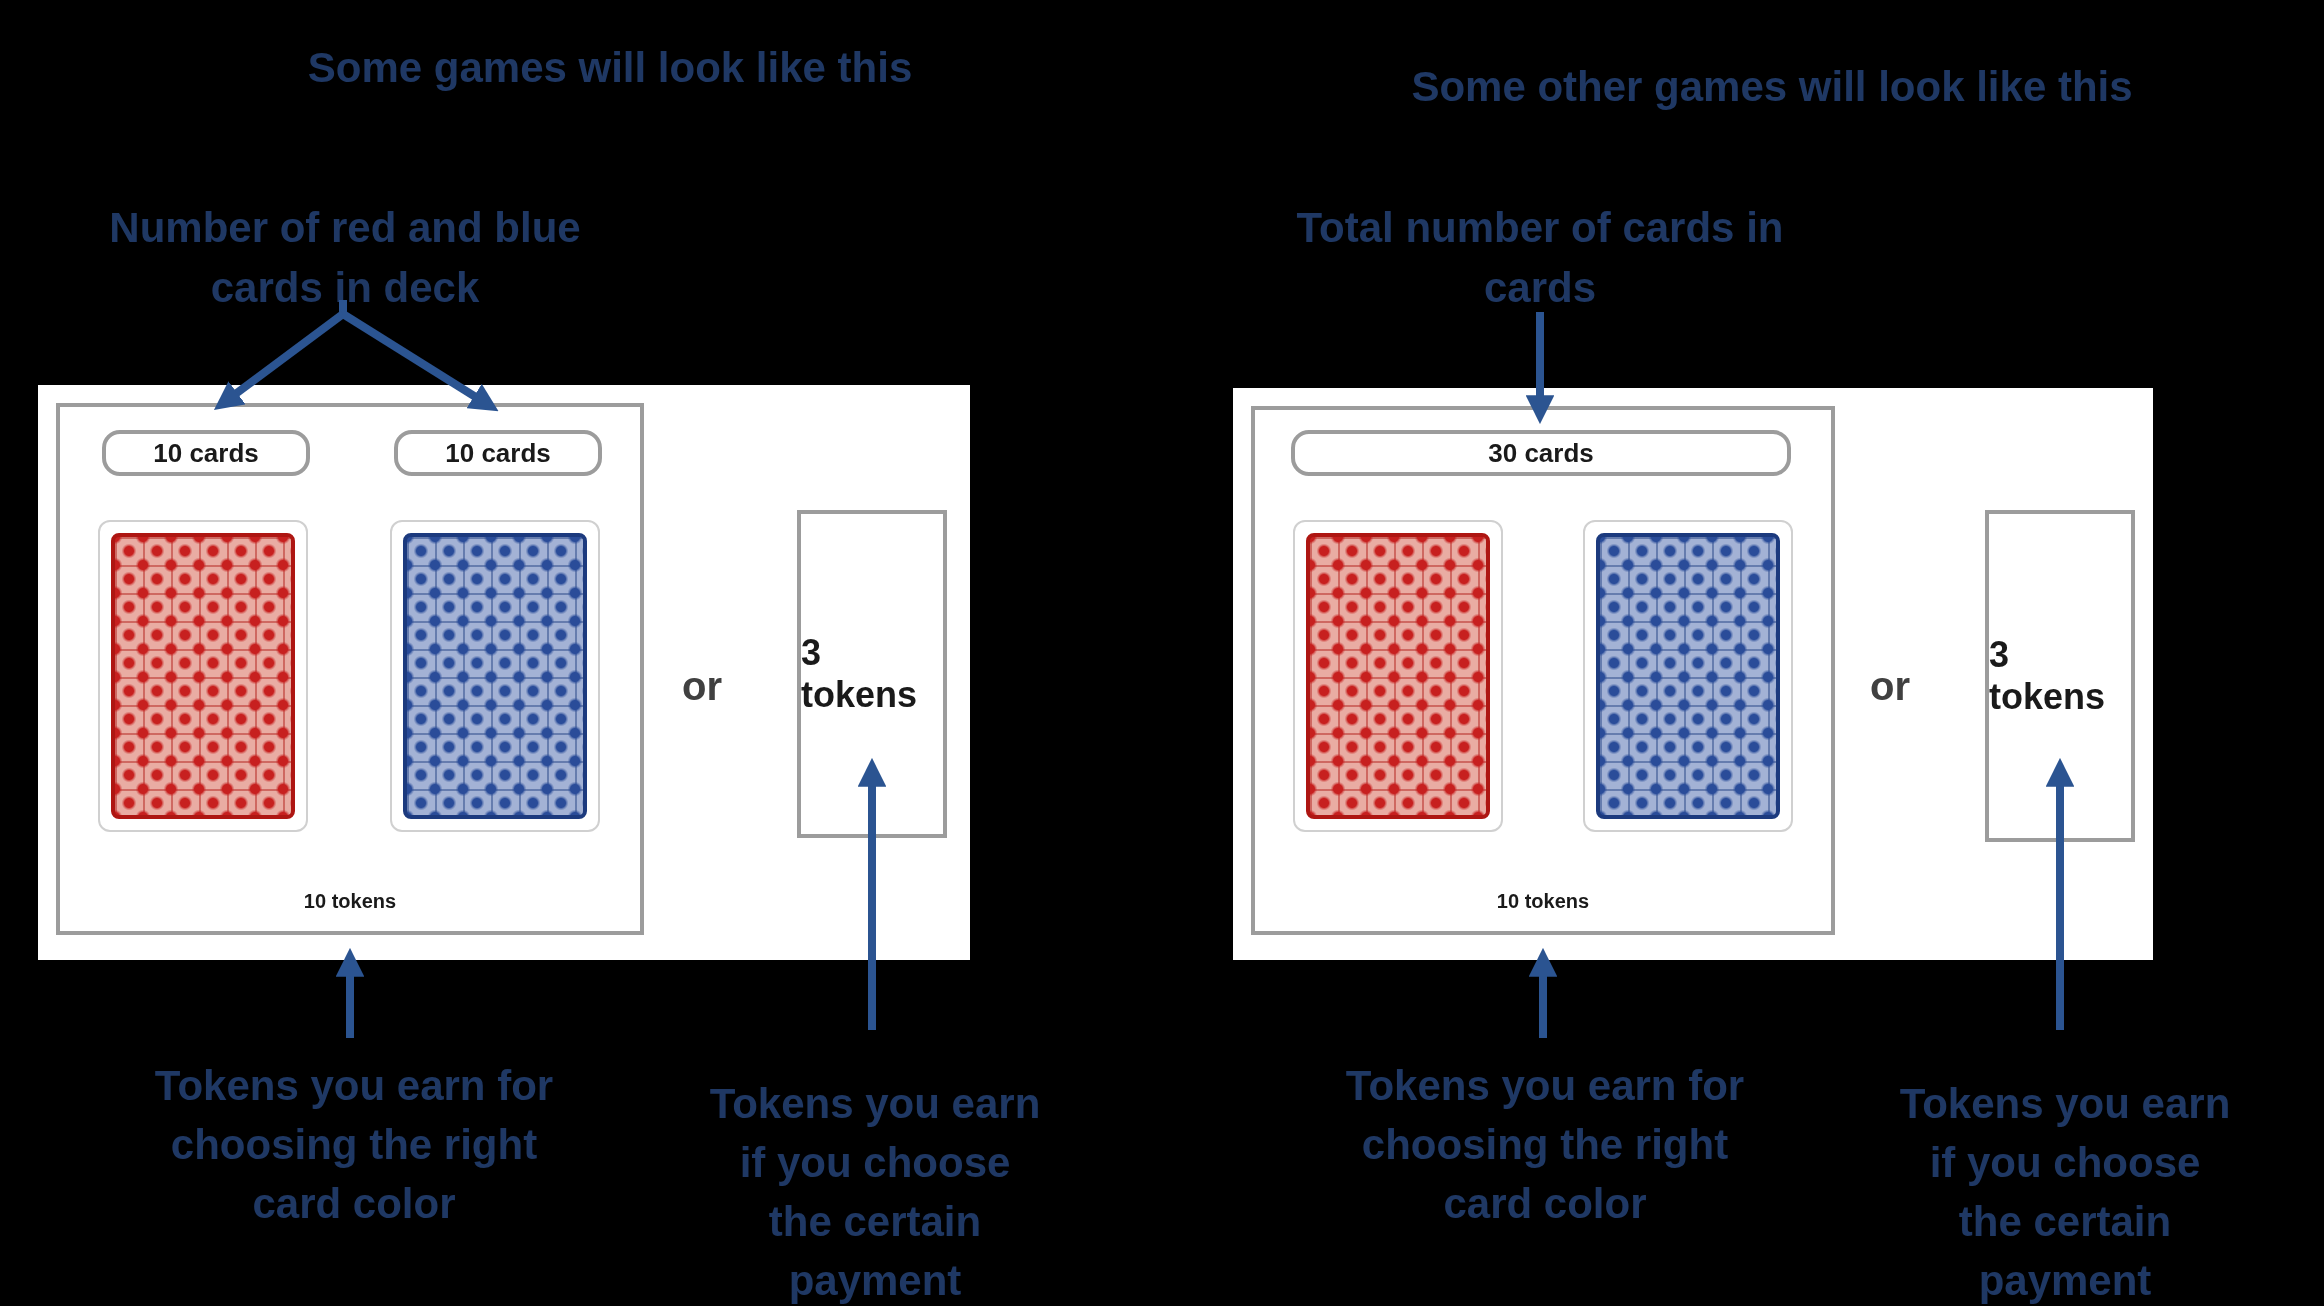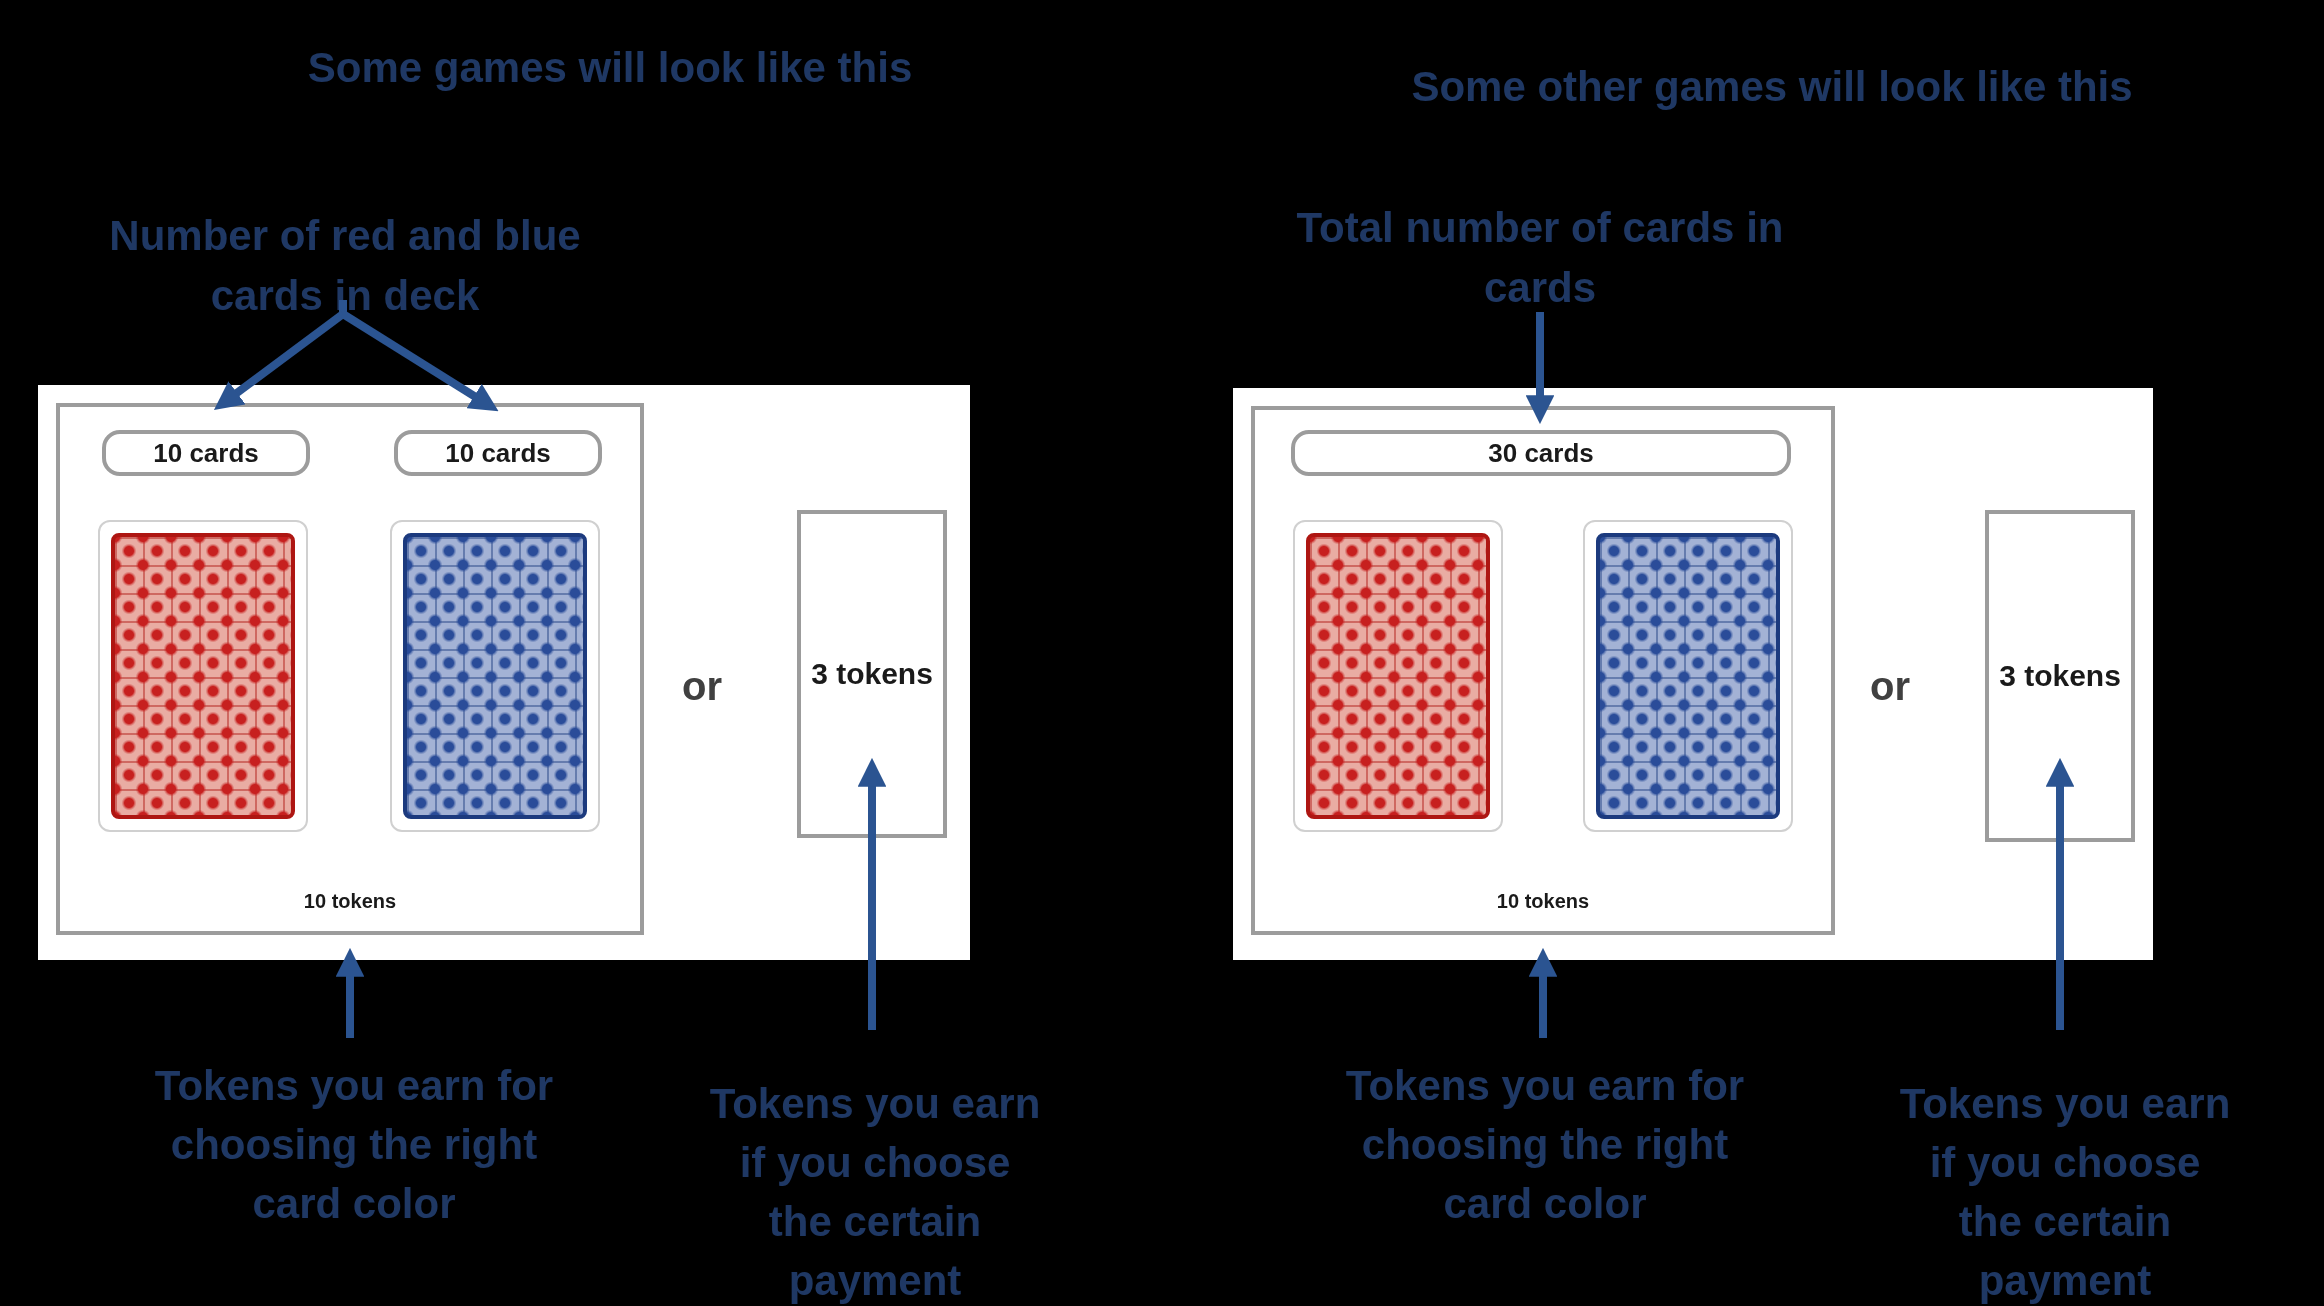--- a/index.html
+++ b/index.html
@@ -42,32 +42,32 @@
       linear-gradient(rgba(28,58,126,.45) 2px, transparent 2px),
       linear-gradient(90deg, rgba(28,58,126,.45) 2px, transparent 2px);
     background-size:28px 28px;
     background-position:0 0,14px 14px,0 0,0 0;
   }
   .tokens-label{font-size:20px;color:#1a1a1a;text-align:center;}
   .or-label{font-size:40px;color:#404040;text-align:center;}
   .certain-box{
     border:4px solid #9c9c9c;background:#fff;box-sizing:border-box;
     display:flex;align-items:center;justify-content:center;
-    font-size:30px;color:#1a1a1a;
+    font-size:36px;color:#1a1a1a;
   }
   svg.arrows{position:absolute;left:0;top:0;pointer-events:none;}
 </style>
 </head>
 <body>
 
 <div class="canvas">
 
   <div class="abs title navy" style="left:230px;top:44px;width:760px;">Some games will look like this</div>
 
-  <div class="abs anno navy" style="left:45px;top:198px;width:600px;margin-top:8px;">
+  <div class="abs anno navy" style="left:45px;top:198px;width:600px;">
     <div class="ln">Number of red and blue</div>
     <div class="ln">cards in deck</div>
   </div>
 
   <div class="abs panel" style="left:38px;top:385px;width:932px;height:575px;"></div>
 
   <div class="abs innerbox" style="left:56px;top:403px;width:588px;height:532px;"></div>
 
   <div class="abs pill" style="left:102px;top:430px;width:208px;height:46px;">
     <span>10 cards</span>

